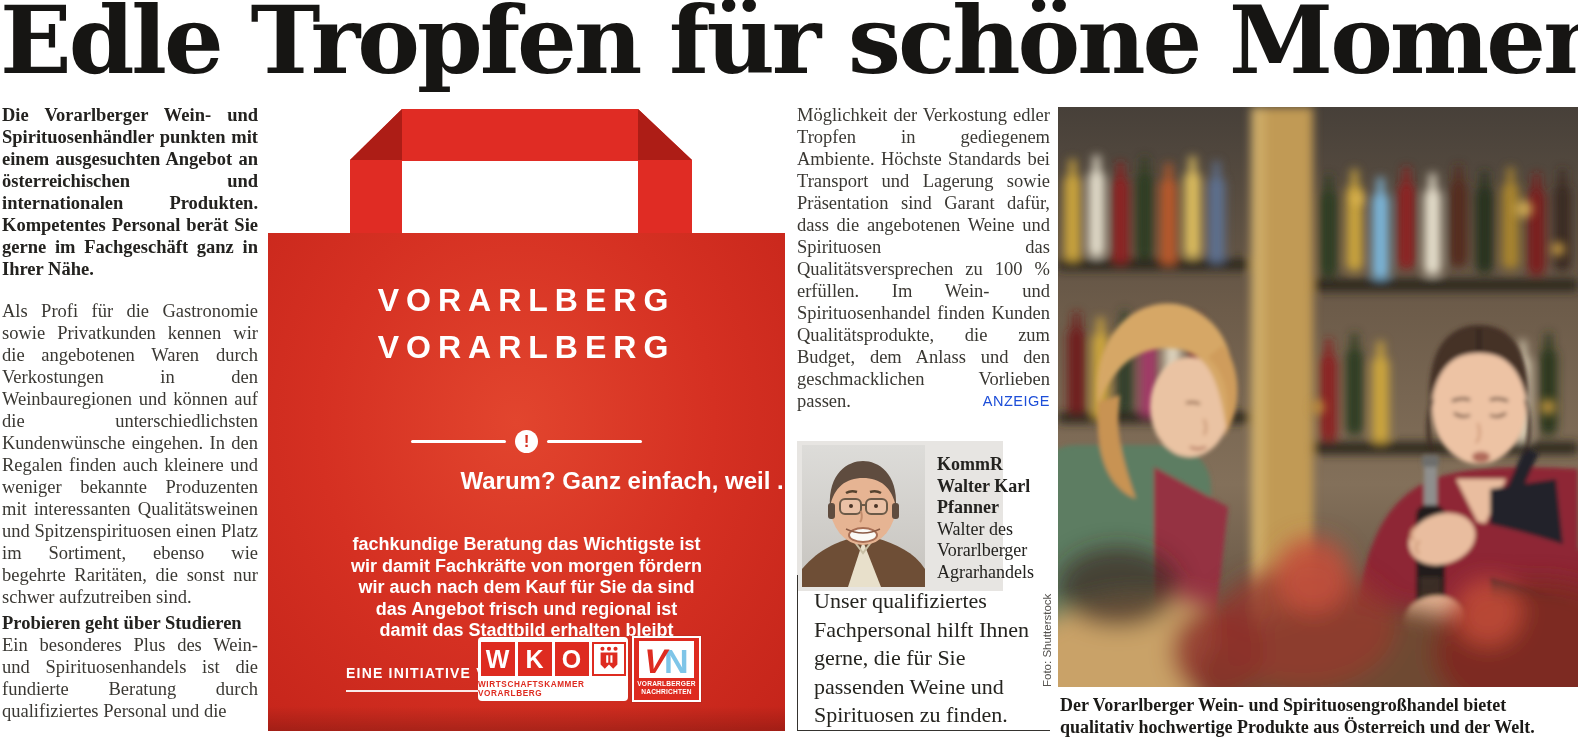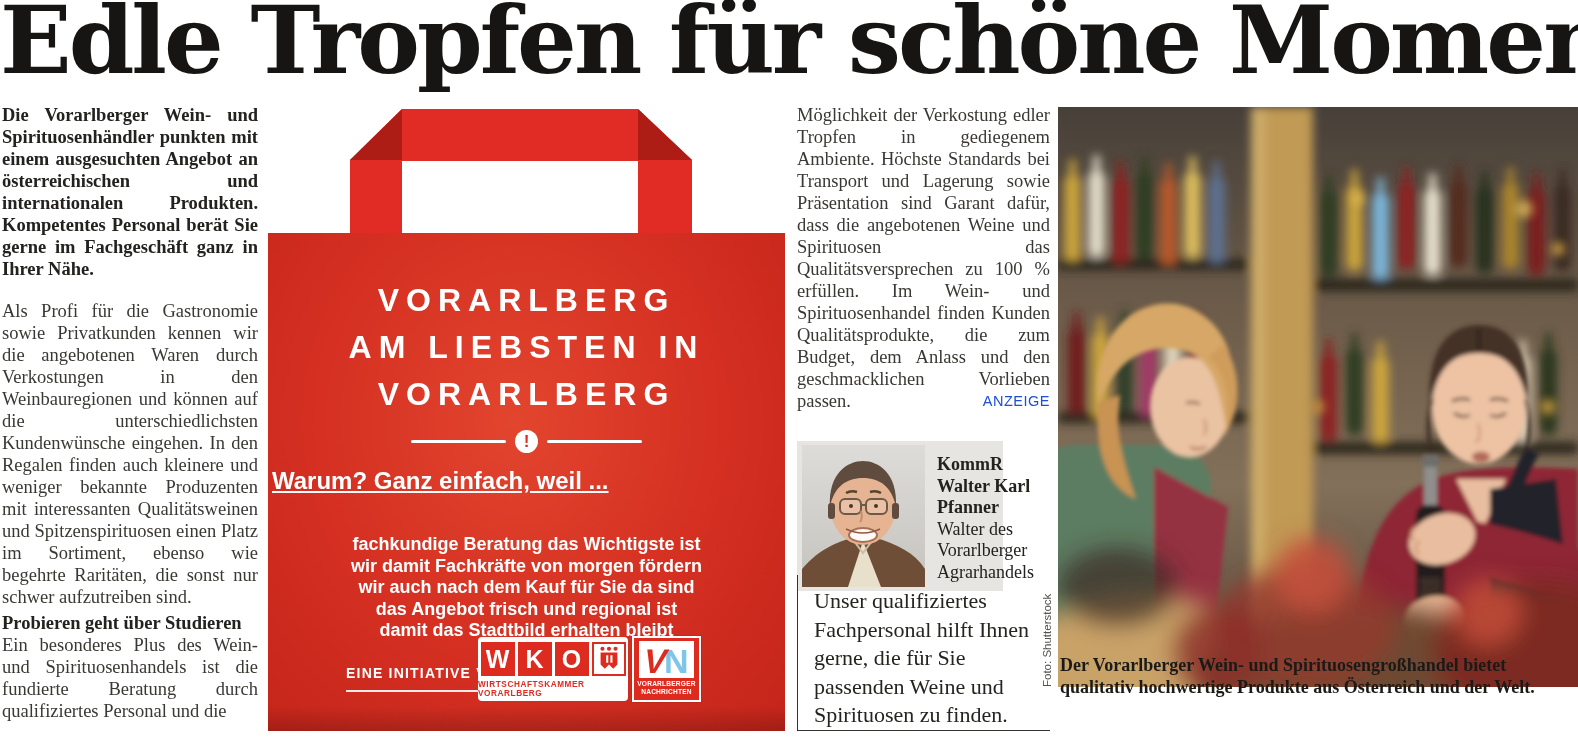--- a/index.html
+++ b/index.html
@@ -54,22 +54,22 @@
     left:0;top:196px;width:517px;height:24px;
     display:flex;align-items:center;justify-content:center;gap:9px;
   }
   .divider-line{width:95px;height:3px;background:#fff;border-radius:2px;}
   .divider-circle{
     width:23px;height:23px;border-radius:50%;background:#fff;color:var(--bag-red);
     font-family:"Liberation Sans", sans-serif;font-weight:700;font-size:17px;
     display:flex;align-items:center;justify-content:center;line-height:1;
   }
   .bag-question{
-    left:4px;top:234px;width:517px;text-align:left;color:#fff;
-    font-family:"Liberation Sans", sans-serif;font-weight:700;font-size:24px;text-decoration:underline;
+    left:12px;top:234px;width:517px;text-align:right;color:#fff;
+    font-family:"Liberation Sans", sans-serif;font-weight:700;font-size:24px;
   }
   .bag-reasons{
     left:0;top:277px;width:517px;text-align:center;color:#fff;
     font-family:"Liberation Sans", sans-serif;font-weight:700;
     font-size:18px;line-height:21.5px;margin-top:24px;
   }
   .initiative{
     left:78px;top:432px;color:#fff;text-align:center;
     font-family:"Liberation Sans", sans-serif;font-weight:700;
     font-size:14px;letter-spacing:1.2px;
@@ -124,21 +124,21 @@
     font-size:22px;line-height:28.5px;color:#25241f;
   }
 
   
   .photo{left:1058px;top:107px;width:520px;height:580px;overflow:hidden;background:#6d5c4b;}
   .photo-credit{
     left:1041px;top:687px;transform:rotate(-90deg);transform-origin:0 0;
     font-family:"Liberation Sans", sans-serif;font-size:11.5px;color:#55524e;white-space:nowrap;
   }
   .caption{
-    left:1060px;top:654px;width:518px;
+    left:1060px;top:694px;width:518px;
     font-weight:700;font-size:18px;line-height:22px;color:#1b1a17;text-align:left;
   }
 </style>
 </head>
 <body>
 
 <h1 class="abs headline">Edle Tropfen für schöne Momente</h1>
 
 <div class="abs col col-left">
   <p class="lead">Die Vorarlberger Wein- und Spirituosenhändler punkten mit einem ausgesuchten Angebot an österreichischen und internationalen Produkten. Kompetentes Personal berät Sie gerne im Fachgeschäft ganz in Ihrer Nähe.</p>
@@ -152,21 +152,20 @@
     <polygon points="82,55 134,4 134,128 82,128" fill="var(--handle-red)"></polygon>
     <polygon points="82,55 134,4 134,55" fill="var(--handle-fold)"></polygon>
     <rect x="134" y="4" width="236" height="52" fill="var(--handle-red)"></rect>
     <polygon points="424,55 370,4 370,128 424,128" fill="var(--handle-red)"></polygon>
     <polygon points="424,55 370,4 370,55" fill="var(--handle-fold)"></polygon>
   </svg>
 
   <div class="abs bag-body">
     <div class="abs bag-title">
       <div>VORARLBERG</div>
-      <div>AM LIEBSTEN IN</div>
       <div>VORARLBERG</div>
     </div>
 
     <div class="abs bag-divider">
       <span class="divider-line"></span>
       <span class="divider-circle">!</span>
       <span class="divider-line"></span>
     </div>
 
     <div class="abs bag-question">Warum? Ganz einfach, weil ...</div>

